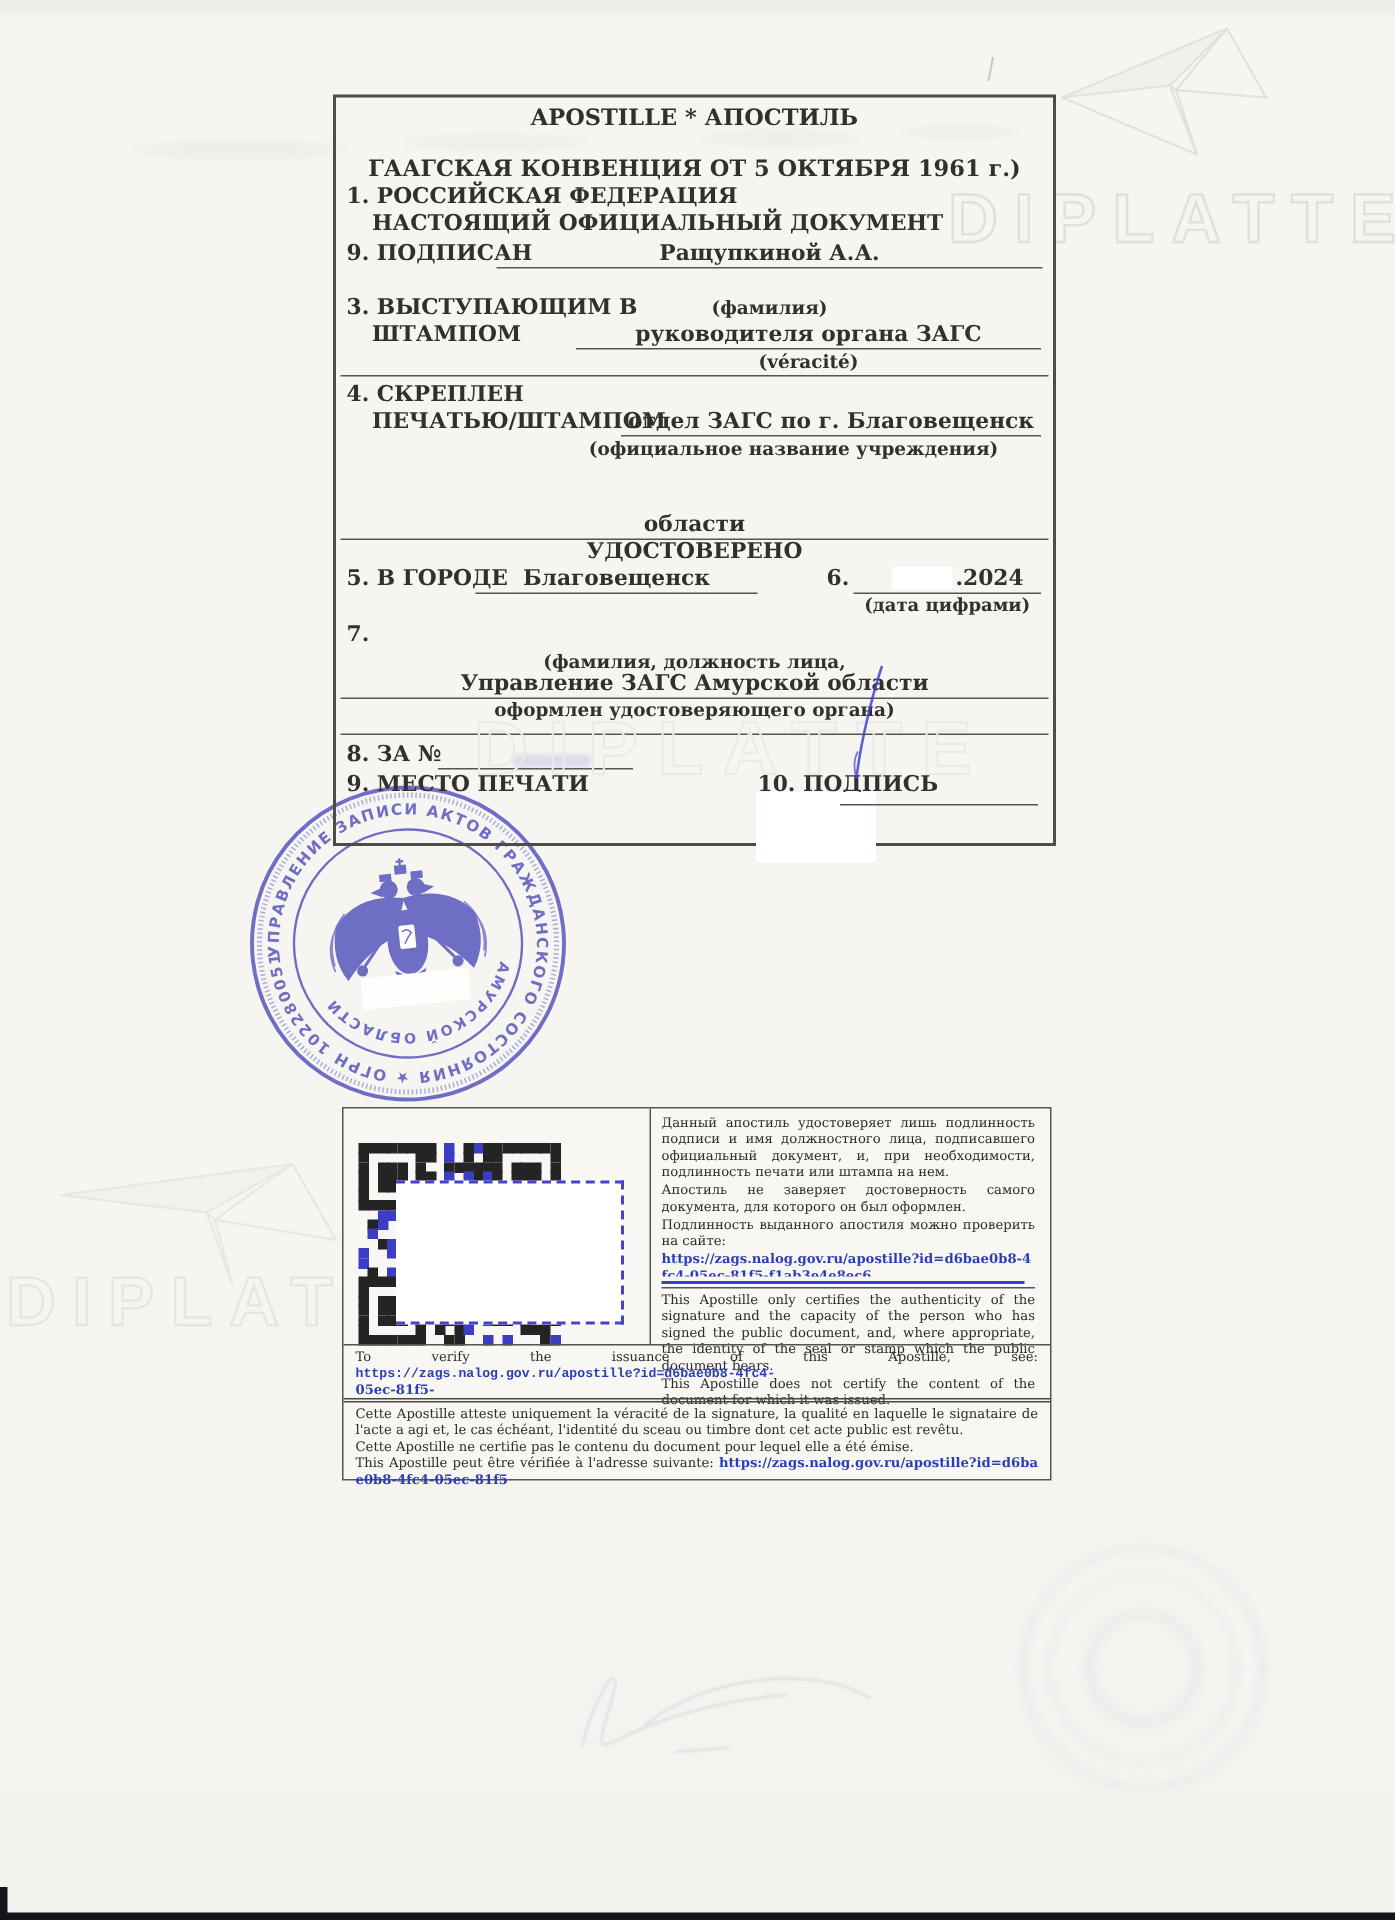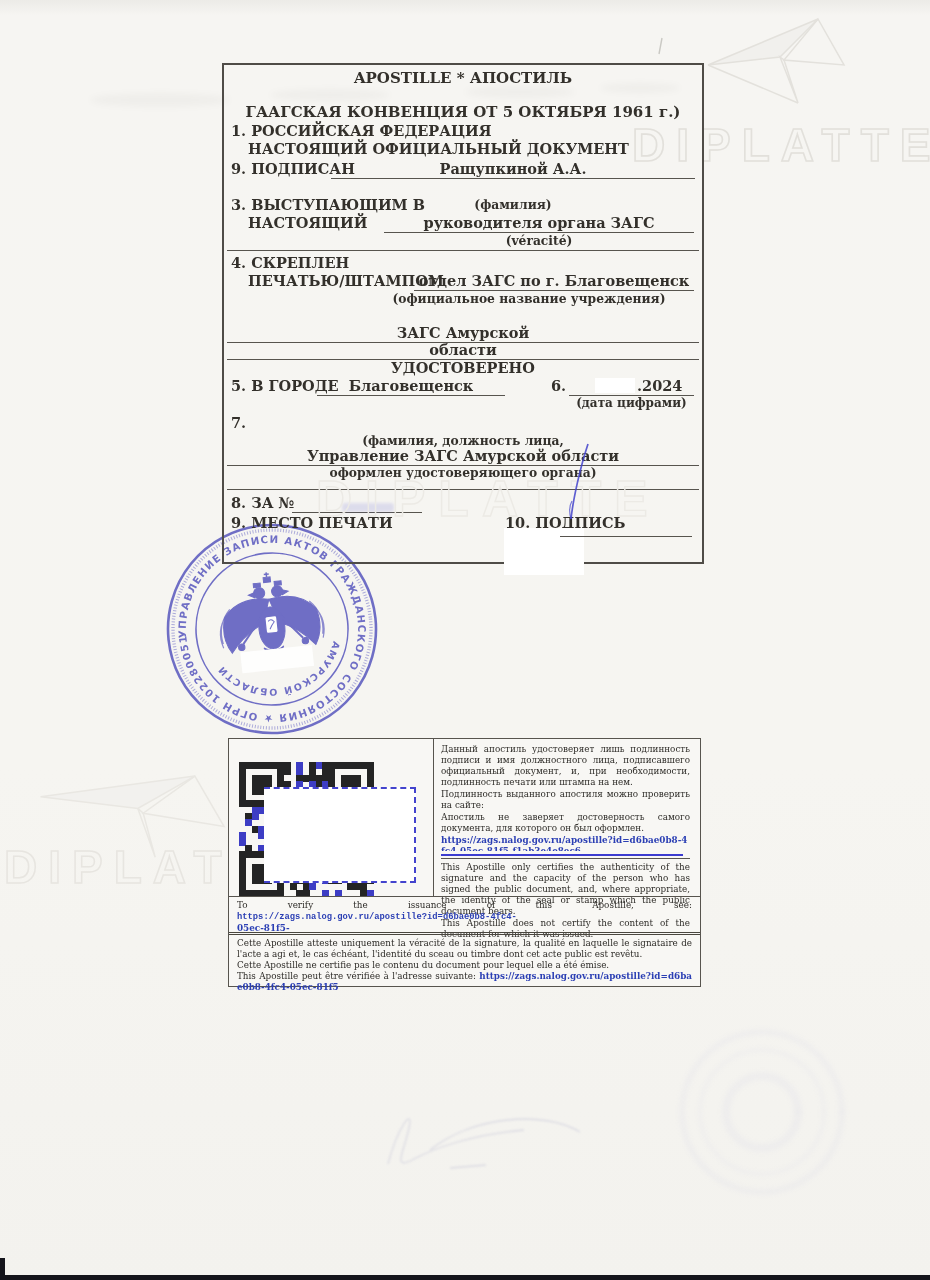--- a/index.html
+++ b/index.html
@@ -153,31 +153,30 @@
   <div class="t" style="top:38px">ГААГСКАЯ КОНВЕНЦИЯ ОТ 5 ОКТЯБРЯ 1961 г.)</div>
 
   <div class="lbl" style="left:7px;top:57px">1. РОССИЙСКАЯ ФЕДЕРАЦИЯ</div>
   <div class="lbl" style="left:24px;top:75px">НАСТОЯЩИЙ ОФИЦИАЛЬНЫЙ ДОКУМЕНТ</div>
 
   <div class="lbl" style="left:7px;top:95px">9. ПОДПИСАН</div>
   <div class="fline" style="left:107px;top:95px;width:364px">Ращупкиной А.А.</div>
   <div class="cap" style="left:107px;top:132px;width:364px">(фамилия)</div>
 
   <div class="lbl" style="left:7px;top:131px">3. ВЫСТУПАЮЩИМ В</div>
-  <div class="lbl" style="left:24px;top:149px">НАСТОЯЩИЙ</div>
+  <div class="lbl" style="left:24px;top:149px">ШТАМПОМ</div>
   <div class="fline" style="left:160px;top:149px;width:310px">руководителя органа ЗАГС</div>
   <div class="cap" style="left:160px;top:168px;width:310px">(véracité)</div>
 
   <div class="eline" style="left:3px;right:3px;top:172px;height:13px"></div>
 
   <div class="lbl" style="left:7px;top:189px">4. СКРЕПЛЕН</div>
   <div class="lbl" style="left:24px;top:207px">ПЕЧАТЬЮ/ШТАМПОМ</div>
   <div class="fline" style="left:190px;top:207px;width:280px">отдел ЗАГС по г. Благовещенск</div>
   <div class="cap" style="left:140px;top:226px;width:330px">(официальное название учреждения)</div>
-  <div class="fline" style="left:3px;right:3px;top:259px">ЗАГС Амурской</div>
   <div class="fline" style="left:3px;right:3px;top:276px">области</div>
   <div class="t" style="top:294px;font-size:14.5px">УДОСТОВЕРЕНО</div>
 
   <div class="lbl" style="left:7px;top:312px">5. В ГОРОДЕ</div>
   <div class="fline" style="left:93px;top:312px;width:188px">Благовещенск</div>
   <div class="lbl" style="left:327px;top:312px">6.</div>
   <div class="fline" style="left:345px;top:312px;width:125px;text-align:left">
     <span class="wgap" style="left:26px;top:1px;width:40px;height:15px"></span>
     <span class="abs" style="left:68px;top:0">.2024</span>
   </div>
@@ -441,22 +440,22 @@
         <div class="qm" style="left: 63.8095px; top: 127.619px; width: 7px; height: 7px;"></div>
         <div class="qm qb" style="left: 82.9524px; top: 127.619px; width: 7px; height: 7px;"></div>
         <div class="qm qb" style="left: 95.7143px; top: 127.619px; width: 7px; height: 7px;"></div>
         <div class="qm" style="left: 121.238px; top: 127.619px; width: 7px; height: 7px;"></div>
         <div class="qm qb" style="left: 127.619px; top: 127.619px; width: 7px; height: 7px;"></div>
       </div>
     <div class="qredact"></div>
   </div>
   <div class="txtcell">
     <p class="jp">Данный апостиль удостоверяет лишь подлинность подписи и имя должностного лица, подписавшего официальный документ, и, при необходимости, подлинность печати или штампа на нем.</p>
+    <p class="jp">Апостиль не заверяет достоверность самого документа, для которого он был оформлен.</p>
     <p class="jp">Подлинность выданного апостиля можно проверить на сайте:</p>
-    <p class="jp">Апостиль не заверяет достоверность самого документа, для которого он был оформлен.</p>
     <div class="rulinkwrap">
       <span class="blue">https://zags.nalog.gov.ru/apostille?id=d6bae0b8-4fc4-05ec-81f5-</span><span class="blue">f1ab3e4e8ec6</span>
     </div>
     <div class="bluebar"></div>
     <div class="endiv"></div>
     <p class="jp">This Apostille only certifies the authenticity of the signature and the capacity of the person who has signed the public document, and, where appropriate, the identity of the seal or stamp which the public document bears.</p>
     <p class="jp">This Apostille does not certify the content of the document for which it was issued.</p>
   </div>
   <div class="vrow">
     <span>To verify the issuance of this Apostille, see:</span>

